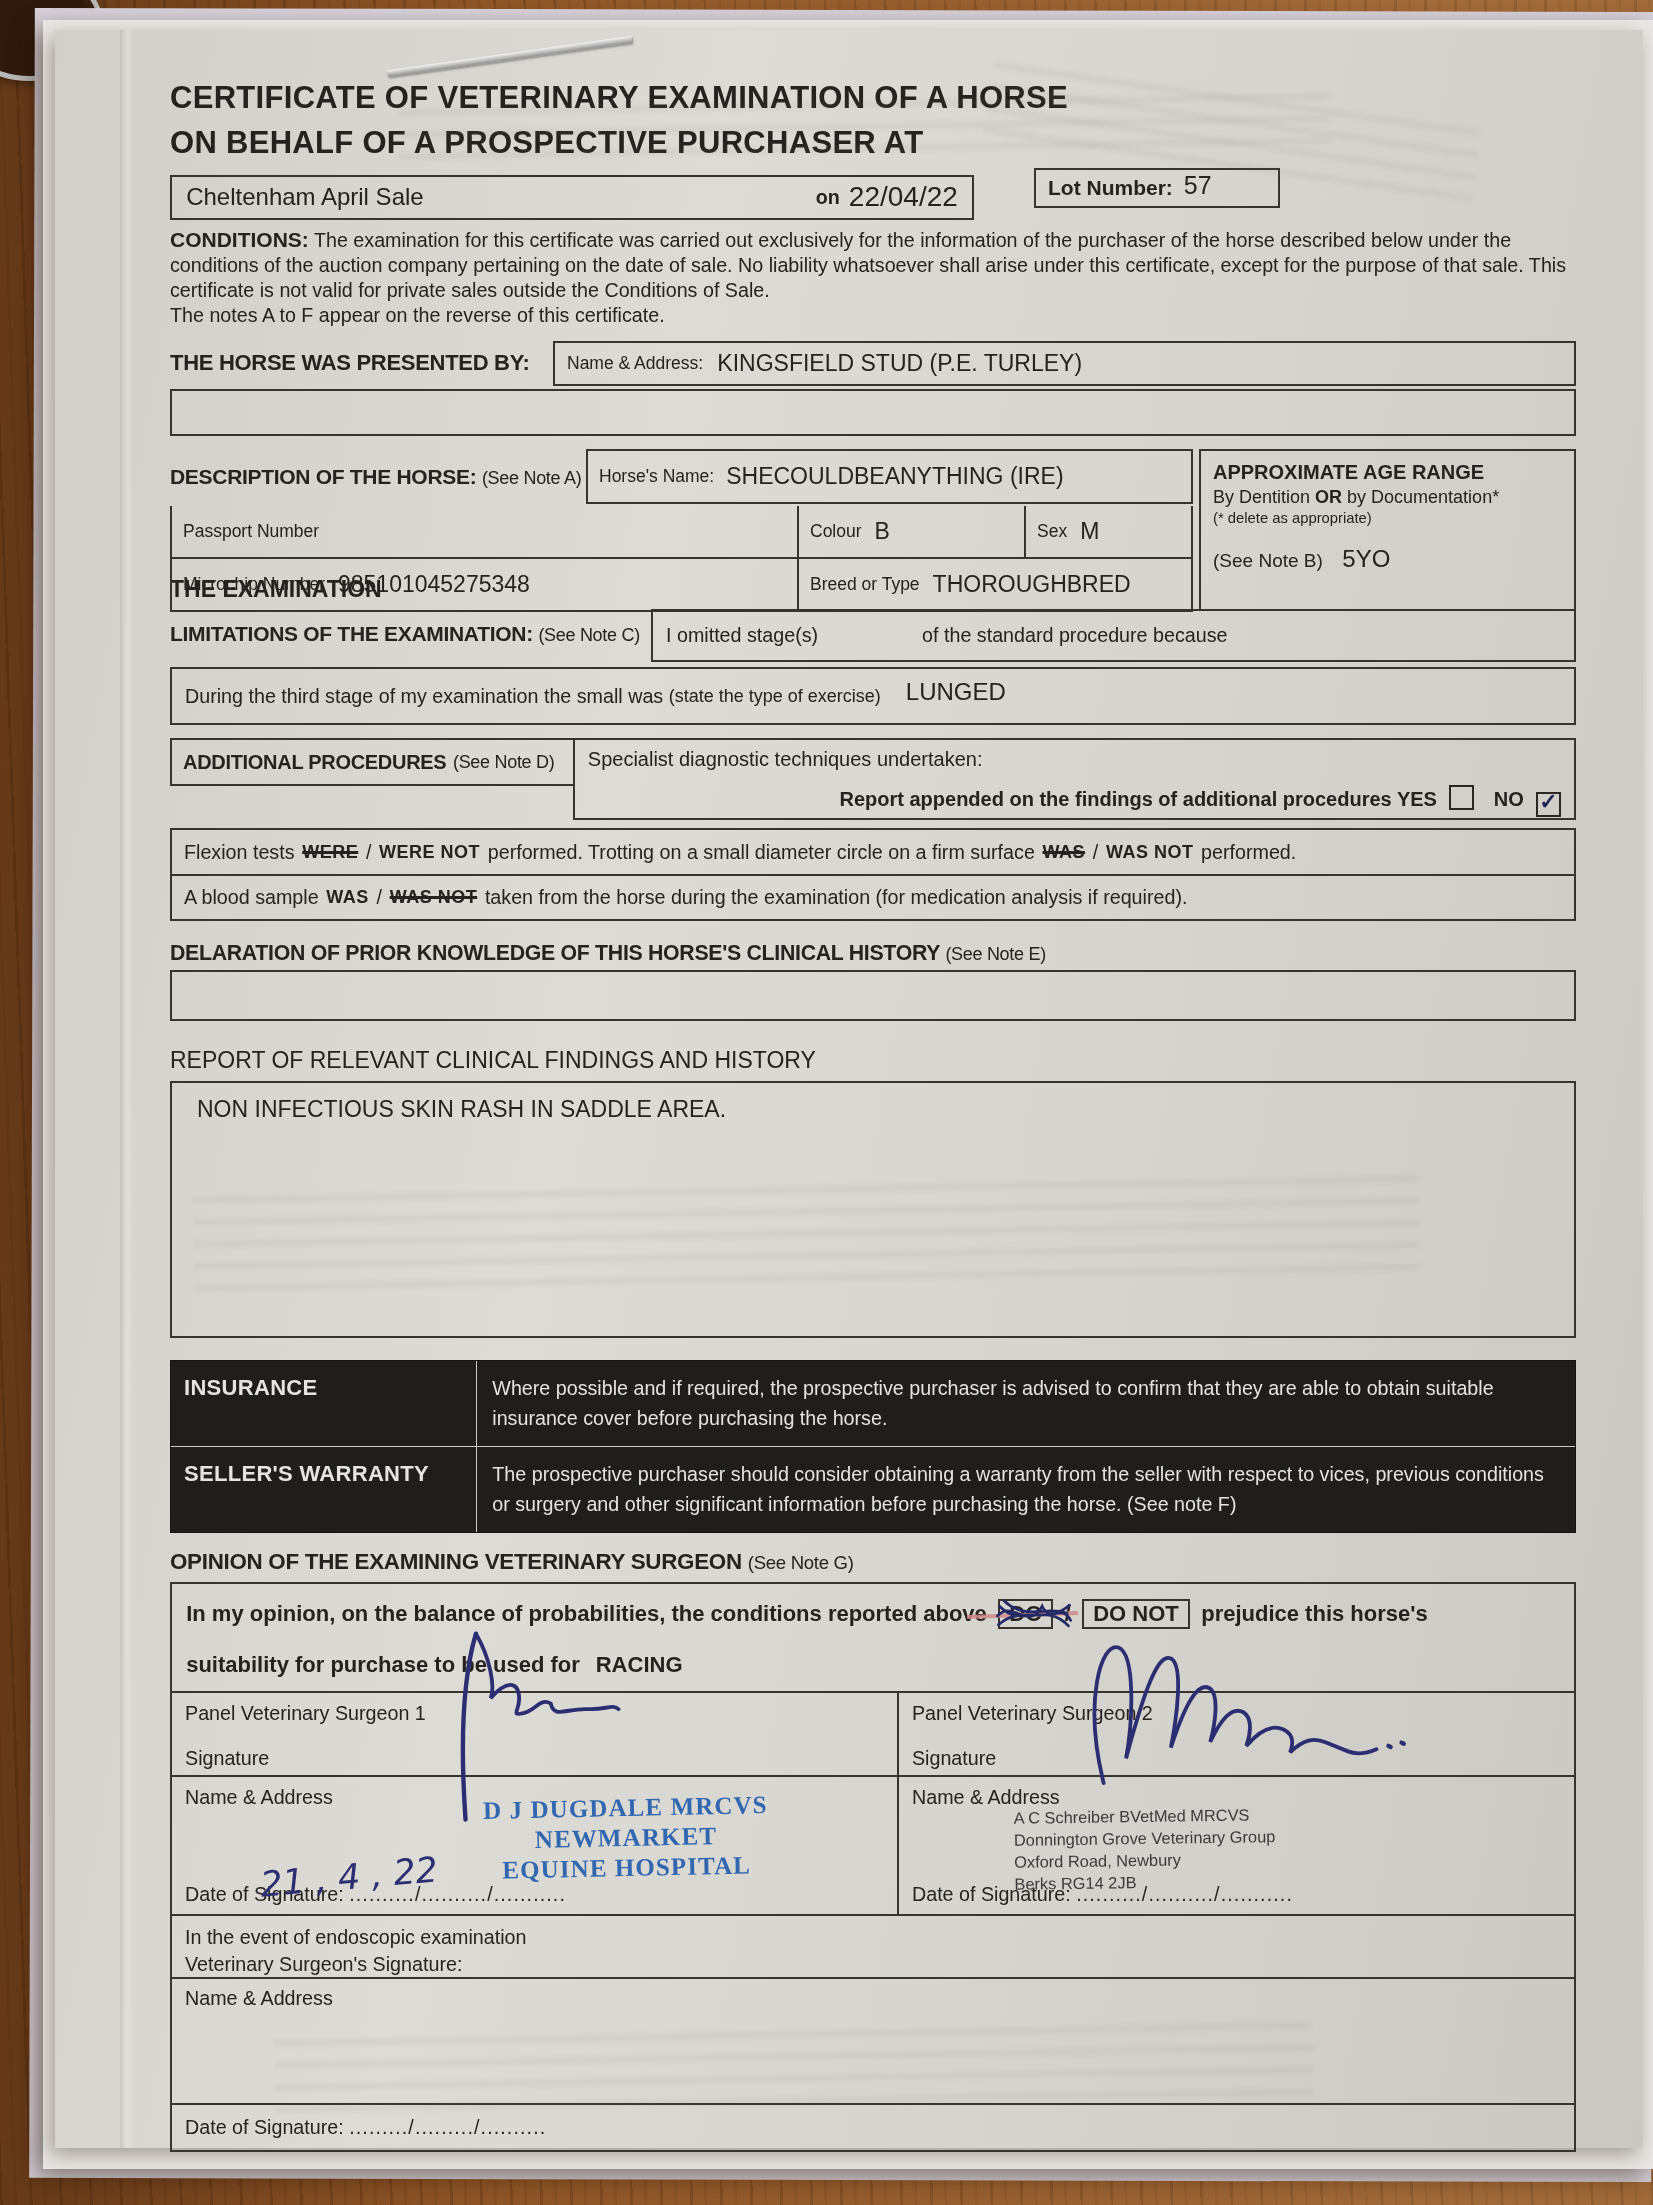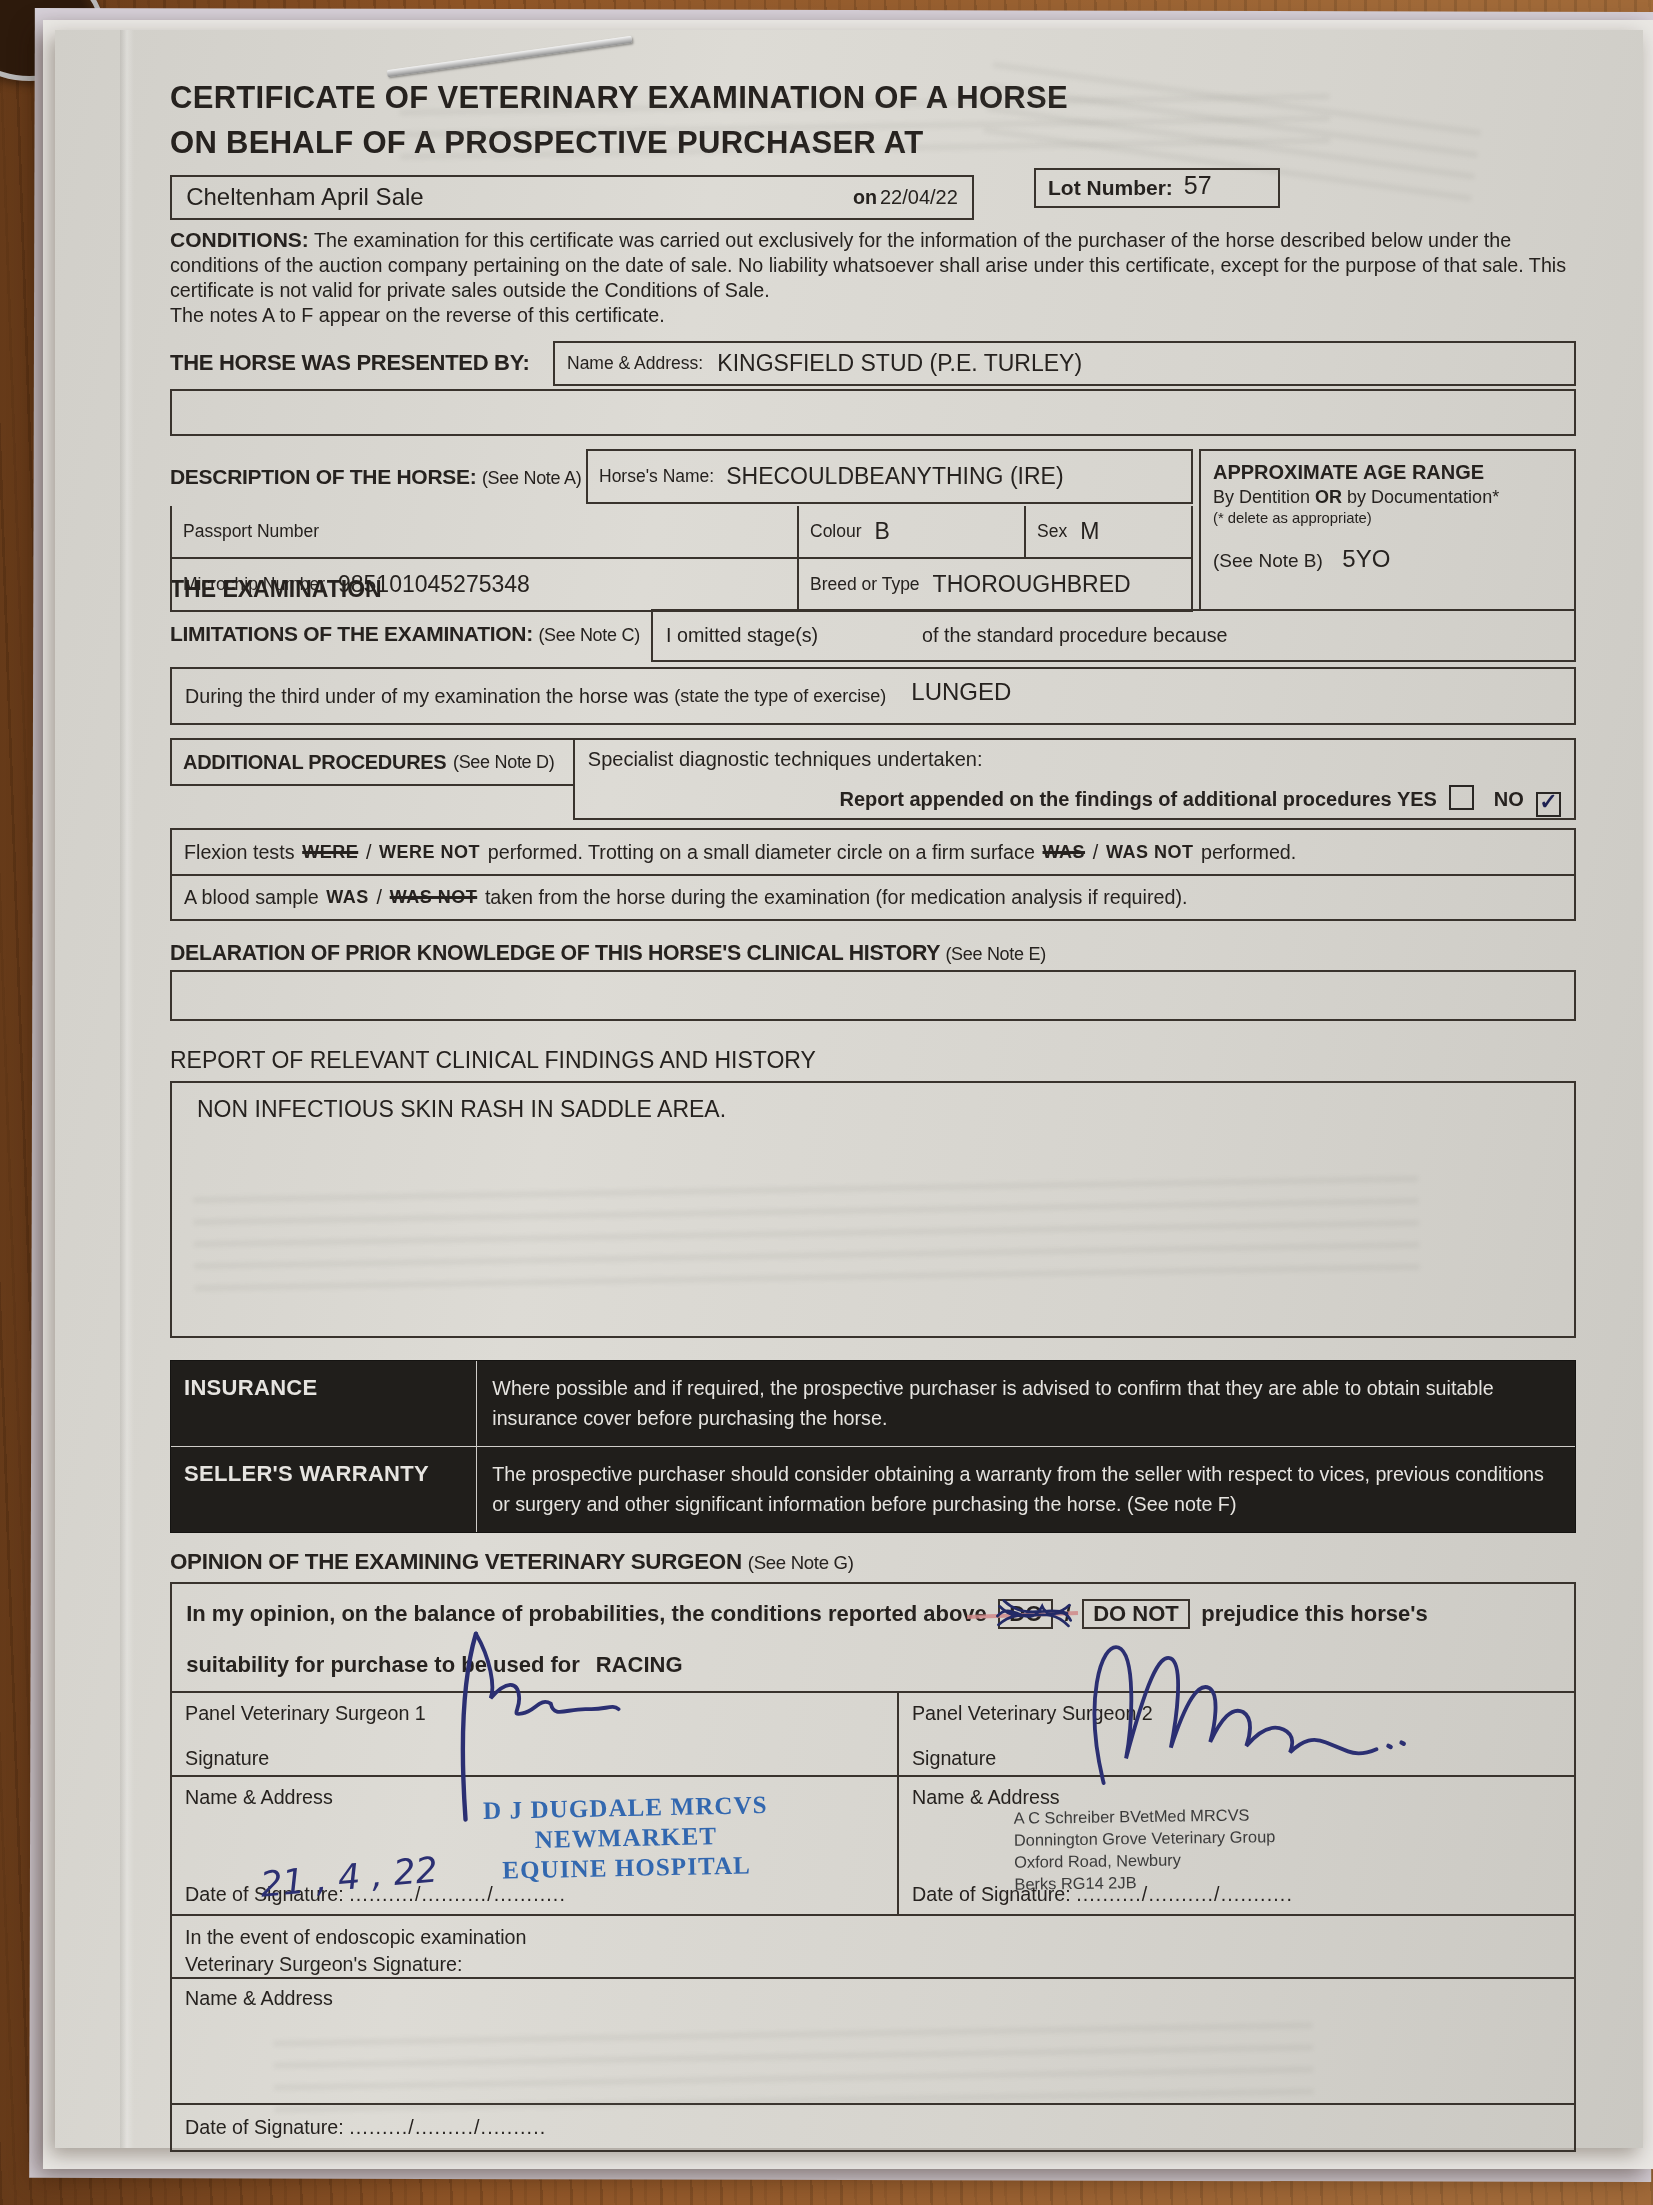--- a/index.html
+++ b/index.html
@@ -31,21 +31,21 @@
   .t1,.t2{font-weight:bold;font-size:31px;letter-spacing:0.3px;}
   .t2{margin-top:8.8px;}
 
   .box{border:2.2px solid #39332d;box-sizing:border-box;}
   .row{display:flex;}
 
   .sale-row{margin-top:14.2px;align-items:flex-start;}
   .sale-box{width:804px;height:45px;display:flex;align-items:center;padding:0 14.2px;}
   .sale-name{font-size:24px;}
   .sale-on{margin-left:auto;font-size:19.7px;font-weight:bold;}
-  .sale-date{font-size:20px;margin-left:3px;}
+  .sale-date{font-size:28px;margin-left:9px;}
   .lot-box{width:246px;height:40px;margin-left:60px;margin-top:-6.6px;display:flex;align-items:center;padding:0 12px;}
   .lot-label{font-size:21px;font-weight:bold;}
   .lot-value{font-size:25px;margin-left:11px;position:relative;top:-3.3px;}
 
   .conditions{margin-top:6.6px;font-size:19.7px;line-height:25px;}
   .conditions b{font-size:21px;}
 
   .presented{margin-top:13px;align-items:center;}
   .presented-label{font-size:22px;font-weight:bold;width:383px;letter-spacing:-0.3px;}
   .presented-box{flex:1;height:45px;display:flex;align-items:center;padding:0 12px;}
@@ -261,21 +261,21 @@
           <span>LIMITATIONS OF THE EXAMINATION:</span>
           <span class="note">(See Note C)</span>
         </div>
         <div class="box limits-box">
           <span>I omitted stage(s)</span>
           <span class="omit2">of the standard procedure because</span>
         </div>
       </div>
 
       <div class="box third-box">
-        <span>During the third under of my examination the horse was</span>
+        <span>During the third stage of my examination the small was</span>
         <span class="note">(state the type of exercise)</span>
         <span class="typed">LUNGED</span>
       </div>
 
       <div class="row addl">
         <div class="box addl-label-box">
           <span>ADDITIONAL PROCEDURES</span>
           <span class="note">(See Note D)</span>
         </div>
         <div class="box addl-right">

